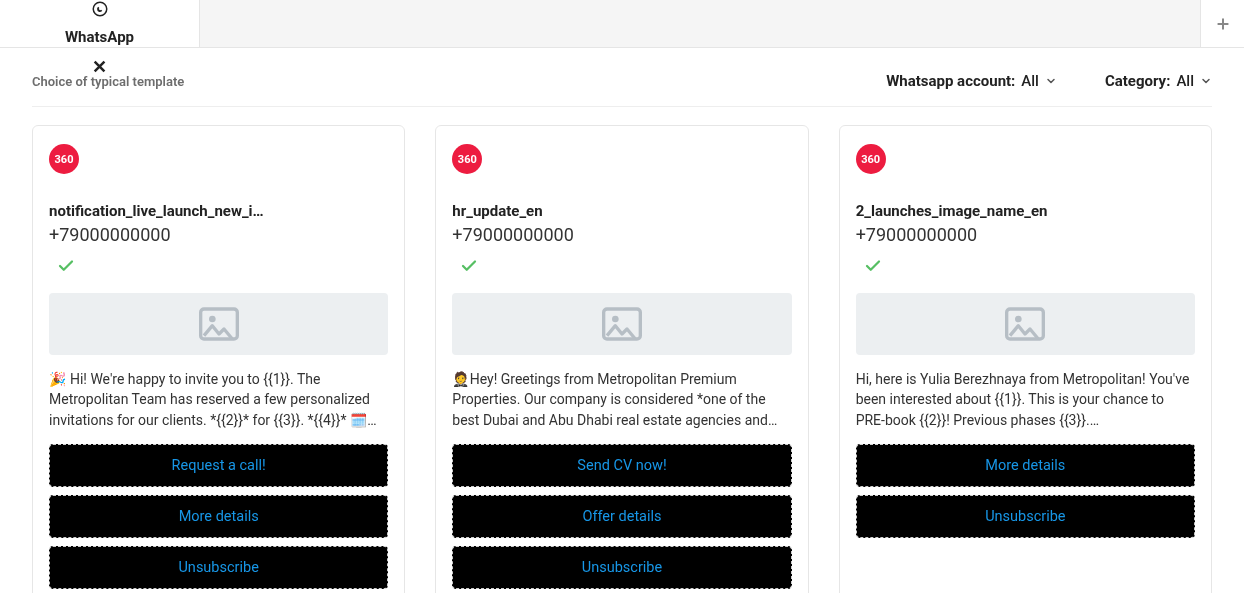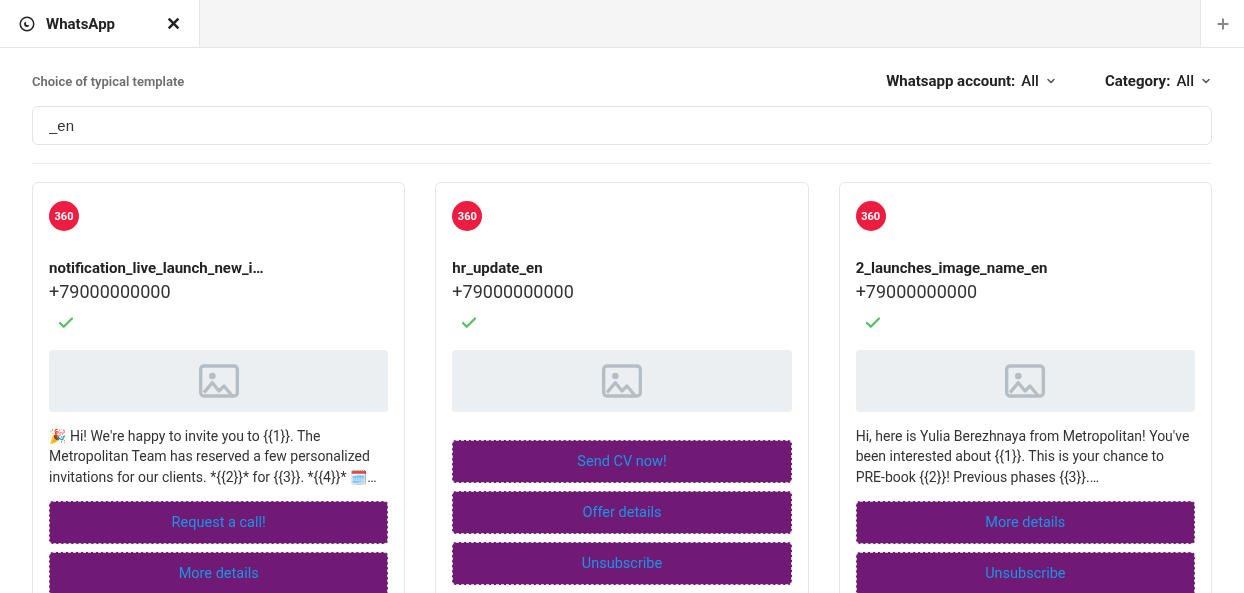--- a/index.html
+++ b/index.html
@@ -1,19 +1,19 @@
 <!DOCTYPE html>
 <html><head>
 <meta charset="utf-8">
 <style>
   * { box-sizing: border-box; margin: 0; padding: 0; }
   body { font-family: -apple-system, BlinkMacSystemFont, "Segoe UI", Roboto, Arial, sans-serif; background: #f5f5f5; width: 1244px; height: 593px; overflow: hidden; }
   .container { background: #fff; height: 100%; display: flex; flex-direction: column; }
   .tabbar { display: flex; align-items: stretch; height: 48px; background: #f5f5f5; border-bottom: 1px solid #e5e5e5; }
-  .tab { display: flex; align-items: center; gap: 10px; background: #fff; padding: 0 18px; border-right: 1px solid #e5e5e5; min-width: 200px; border-radius: 0 0 0 0; position: relative; }
+  .tab { display: flex; align-items: center; gap: 10px; background: #fff; padding: 0 18px; border-right: 1px solid #e5e5e5; min-width: 200px; border-radius: 0 0 0 0; position: relative; flex-direction: column; }
   .tab .icon { width: 18px; height: 18px; display: inline-flex; align-items: center; justify-content: center; }
   .tab .title { font-weight: 700; font-size: 15px; color: #222; flex: 1; }
   .tab .close { font-size: 18px; font-weight: 900; color: #222; cursor: pointer; }
   .tabbar .spacer { flex: 1; }
   .tabbar .add { width: 44px; display: flex; align-items: center; justify-content: center; background: #fff; border-left: 1px solid #e5e5e5; color: #999; }
   .content { padding: 24px 32px 10px 32px; flex: 1; overflow: auto; }
   .toprow { display: flex; align-items: center; justify-content: space-between; margin-bottom: 16px; }
   .subtitle { font-weight: 600; color: #6d6d6d; font-size: 13px; }
   .filters { display: flex; gap: 48px; }
   .filter { display: flex; align-items: center; gap: 6px; font-size: 15px; color: #222; font-weight: 500; }
@@ -25,21 +25,21 @@
   .card { flex: 1; border: 1px solid #e6e6e6; border-radius: 6px; padding: 16px; background: #fff; display: flex; flex-direction: column; }
   .card-head { display: flex; gap: 12px; align-items: flex-start; flex-direction: column; }
   .avatar { width: 30px; height: 30px; border-radius: 50%; background: #ed1c40; display: flex; align-items: center; justify-content: center; color: #fff; font-size: 11px; font-weight: 700; margin-top: 2px; }
   .card-head .info { flex: 1; min-width: 0; margin-top: 16px; }
   .tname { font-weight: 700; font-size: 15px; color: #222; white-space: nowrap; overflow: hidden; text-overflow: ellipsis; }
   .phone { font-size: 18px; color: #333; margin-top: 4px; }
   .check { color: #56bf63; flex-shrink: 0; margin-left: 8px; }
   .imgph { background: #eceff1; border-radius: 4px; height: 62px; margin: 18px 0 14px 0; display: flex; align-items: center; justify-content: center; }
   .body { font-size: 14px; color: #333; line-height: 1.45; max-height: 62px; overflow: hidden; display: -webkit-box; -webkit-line-clamp: 3; -webkit-box-orient: vertical; }
   .btns { margin-top: 14px; display: flex; flex-direction: column; gap: 8px; }
-  .btn { border: 1px dashed #cfcfcf; border-radius: 4px; text-align: center; padding: 12px 4px; color: #1796e6; font-size: 14.5px; cursor: pointer; background: #701a75; }
+  .btn { border: 1px dashed #cfcfcf; border-radius: 4px; text-align: center; padding: 12px 4px; color: #1796e6; font-size: 14.5px; cursor: pointer; background: #000000; }
   svg { display: block; }
 </style>
 </head>
 <body>
 
 <div class="container">
   <div class="tabbar">
     <div class="tab">
       <span class="icon">
         <svg width="18" height="18" viewBox="0 0 24 24" fill="none" stroke="#222" stroke-width="2">
@@ -76,21 +76,20 @@
           <span>All</span>
           <span class="chev">
             <svg width="12" height="12" viewBox="0 0 24 24">
                 <path d="M6 9l6 6 6-6" stroke="#555" stroke-width="3" fill="none" stroke-linecap="round" stroke-linejoin="round"></path>
               </svg>
           </span>
         </div>
       </div>
     </div>
 
-    <input class="search" value="_en" style="">
 
     <div class="divider"></div>
 
     <div class="cards">
 
       <div class="card">
         <div class="card-head">
           <div class="avatar">360</div>
           <div class="info">
             <div class="tname">notification_live_launch_new_i…</div>
@@ -130,20 +129,21 @@
               </svg>
           </span>
         </div>
         <div class="imgph">
           <svg width="40" height="34" viewBox="0 0 24 20">
               <rect x="1" y="1" width="22" height="18" rx="2" stroke="#b6bec5" stroke-width="2" fill="none"></rect>
               <circle cx="8" cy="7" r="2" fill="#b6bec5"></circle>
               <path d="M3 17l5-6 4 5 3-3 5 6" stroke="#b6bec5" stroke-width="2" fill="none" stroke-linejoin="round"></path>
             </svg>
         </div>
+        <div class="body">🤵Hey! Greetings from Metropolitan Premium Properties. Our company is considered *one of the best Dubai and Abu Dhabi real estate agencies and…</div>
         <div class="btns">
           <div class="btn">Send CV now!</div>
           <div class="btn">Offer details</div>
           <div class="btn">Unsubscribe</div>
         </div>
       </div>
 
       <div class="card">
         <div class="card-head">
           <div class="avatar">360</div>

